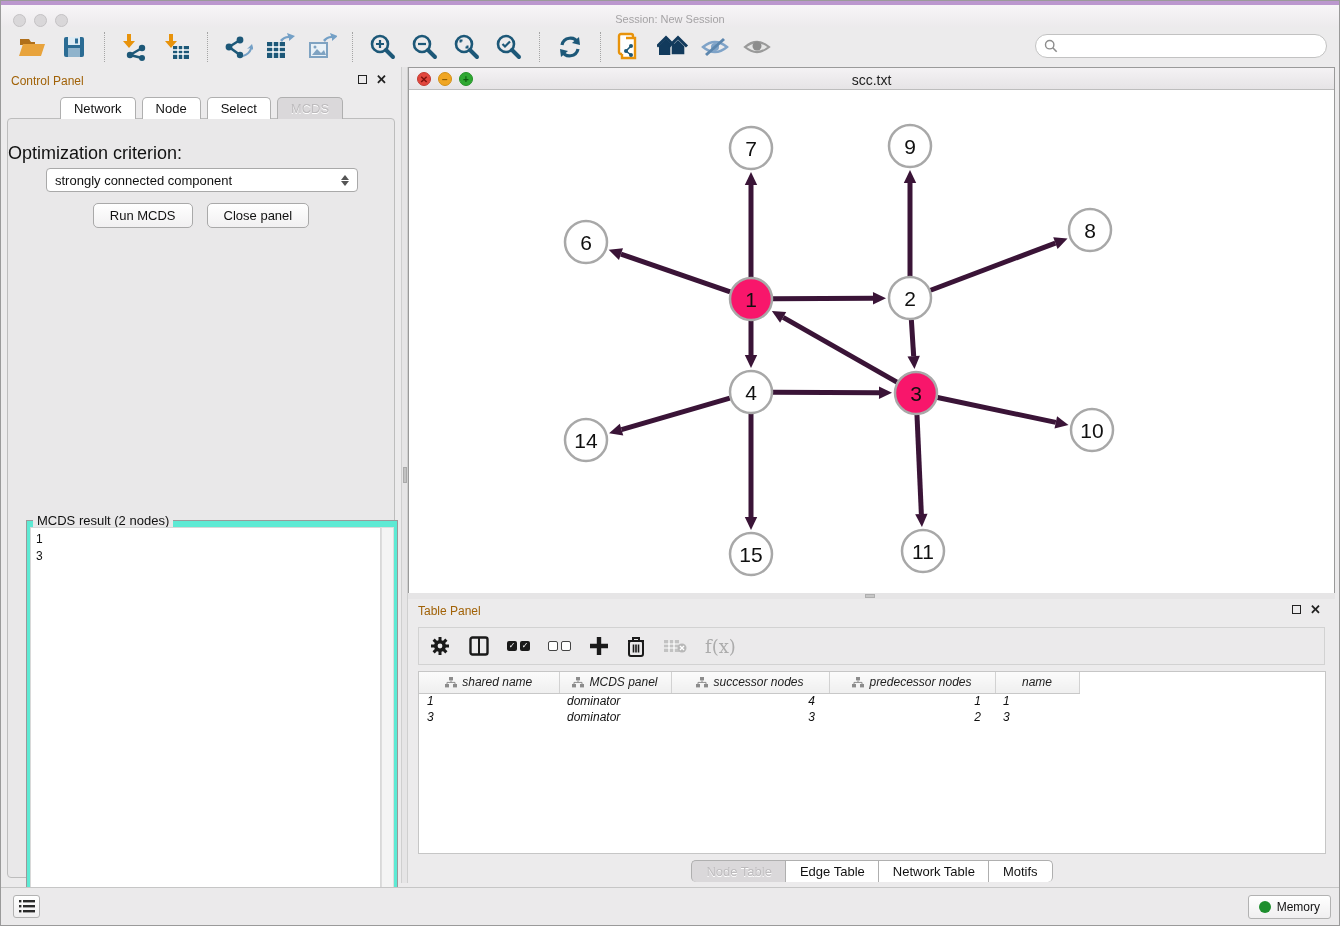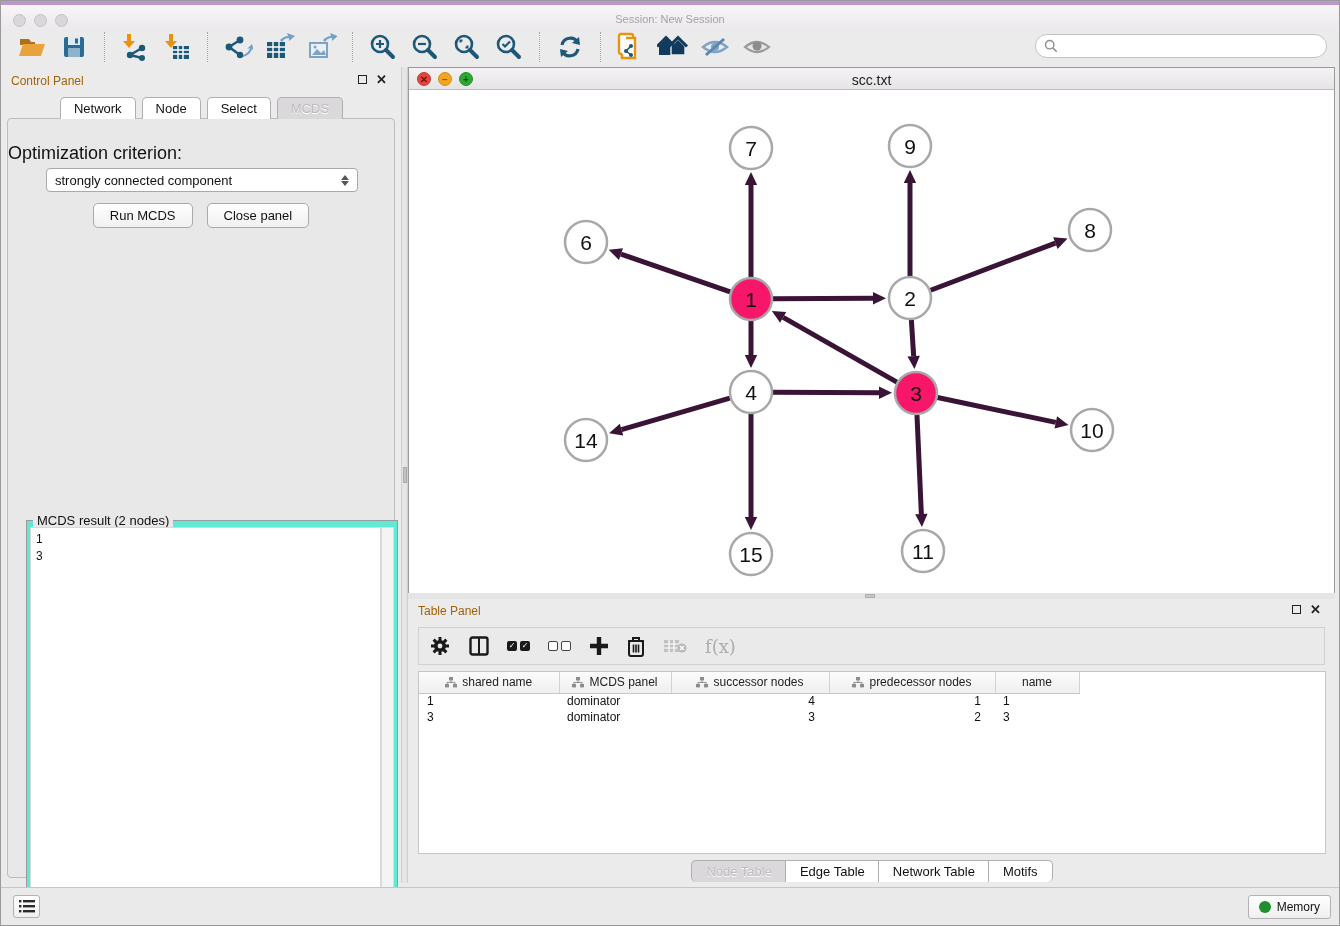--- a/index.html
+++ b/index.html
@@ -59,21 +59,21 @@
   .light.grn { background:#2FA832; color:#0E5B10; border:1px solid #259128; }
   .net-title { position:absolute; top:4px; left:0; right:0; text-align:center; font-size:14px; color:#222; }
   .canvas { position:absolute; left:0; top:22px; width:925px; height:503px; background:#fff; }
 
   
   .tpanel { position:absolute; left:407px; top:598px; width:927px; height:290px; background:#ECEBEC; }
   .tp-title { position:absolute; left:10px; top:5px; }
   .tp-toolbar { position:absolute; left:10px; top:28px; width:907px; height:38px; border:1px solid #D2D2D2; background:#EBEAEB; display:flex; align-items:center; padding-left:10px; gap:18px; }
   .tp-ico { display:flex; align-items:center; justify-content:center; height:24px; }
   .fx { font-family:"DejaVu Serif", serif; font-size:18px; color:#ACACAC; }
-  .ntable-wrap { position:absolute; left:10px; top:72px; width:908px; height:183px; background:#fff; border:1px solid #C6C6C6; overflow:hidden; }
+  .ntable-wrap { position:absolute; left:10px; top:72px; width:908px; height:183px; background:#fff; border:1px solid #C6C6C6; overflow:hidden;font-style:italic; }
   table.ntable { border-collapse:collapse; table-layout:fixed; width:100%; font-size:12px; }
   .ntable th { height:21px; background:linear-gradient(#FBFBFB,#EFEFEF); border-right:1px solid #D2D2D2; border-bottom:1px solid #C8C8C8; font-weight:normal; color:#222; padding:0; }
   .ntable th .thc { display:flex; align-items:center; justify-content:center; gap:5px; }
   .ntable th.nofill { border-right:none; background:#fff; border-bottom:1px solid #fff; }
   .ntable td { height:16px; padding:0 8px; color:#111; }
   .ntable td.num { text-align:right; padding-right:14px; }
   .tp-tabs { position:absolute; left:0; right:0; top:261px; display:flex; justify-content:center; }
   .tp-tabs .tab { border-radius:0; border-right:none; padding:3px 14px; }
   .tp-tabs .tab:first-child { border-radius:5px 0 0 5px; }
   .tp-tabs .tab:last-child { border-radius:0 5px 5px 0; border-right:1px solid #AFAFAF; }

